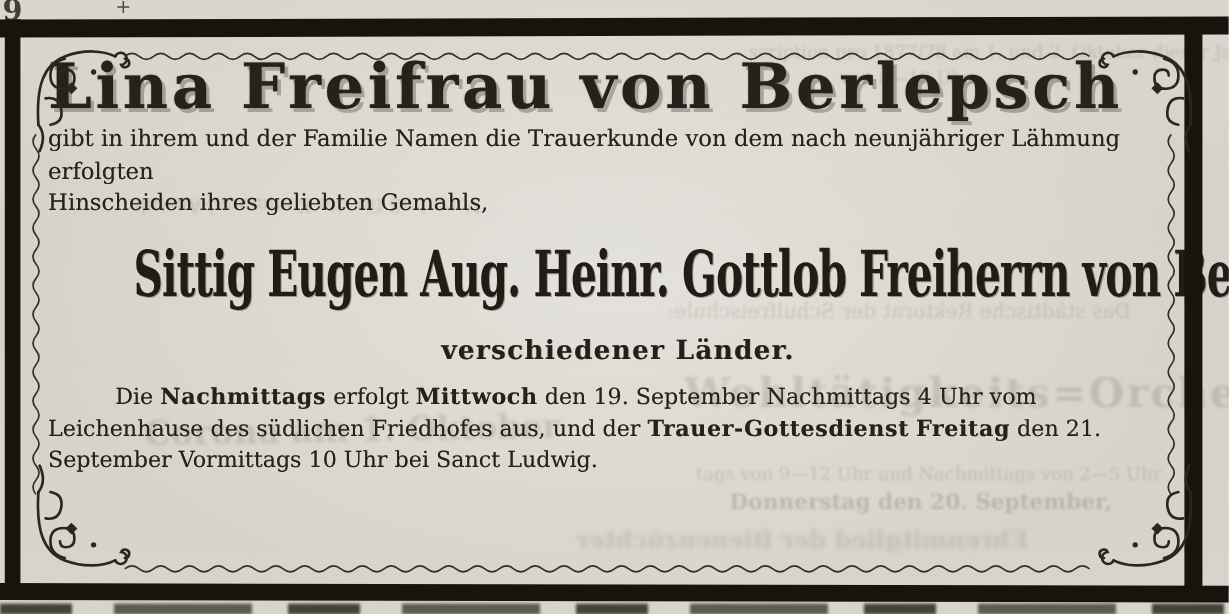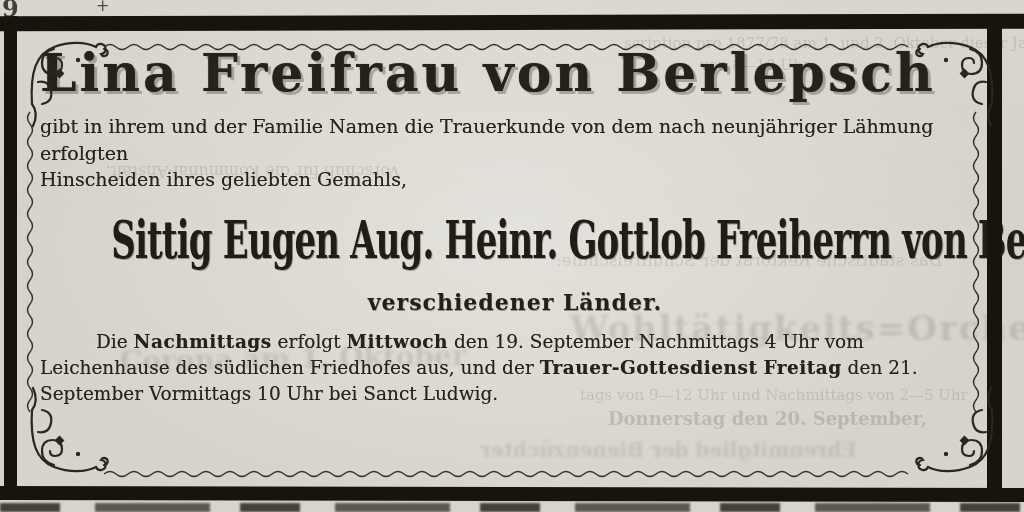--- a/index.html
+++ b/index.html
@@ -42,21 +42,21 @@
          rgba(25,20,14,.9) 0 60px, rgba(25,20,14,0) 60px 95px,
          rgba(25,20,14,.75) 95px 210px, rgba(25,20,14,0) 210px 240px);}
   
   .content{position:absolute;left:40px;right:34px;top:36px;bottom:26px;z-index:2;}
   .title{
     text-align:left;margin-top:6px;
     font-size:52px;font-weight:bold;letter-spacing:3px;
     color:#26221b;
     text-shadow:3px 3px 0 rgba(30,26,20,.28), 0 0 1px rgba(30,26,20,.55);
   }
-  .intro{margin-top:10px;font-size:19px;line-height:1.4;color:#262219;
+  .intro{font-size:19px;line-height:1.4;color:#262219;
     text-shadow:0 0 .5px rgba(30,26,20,.5);}
   .intro-line2{display:flex;justify-content:flex-start;gap:38px;}
   .ref-number{font-weight:bold;letter-spacing:1px;}
   .deceased{
     margin-top:22px;text-align:center;white-space:nowrap;
     font-size:40px;font-weight:bold;letter-spacing:-1px;color:#211d16;
     transform:scaleX(.85) scaleY(1.32);transform-origin:center;
     text-shadow:1px 1px 0 rgba(30,26,20,.35);
   }
   .honors{margin-top:26px;text-align:center;font-weight:bold;

